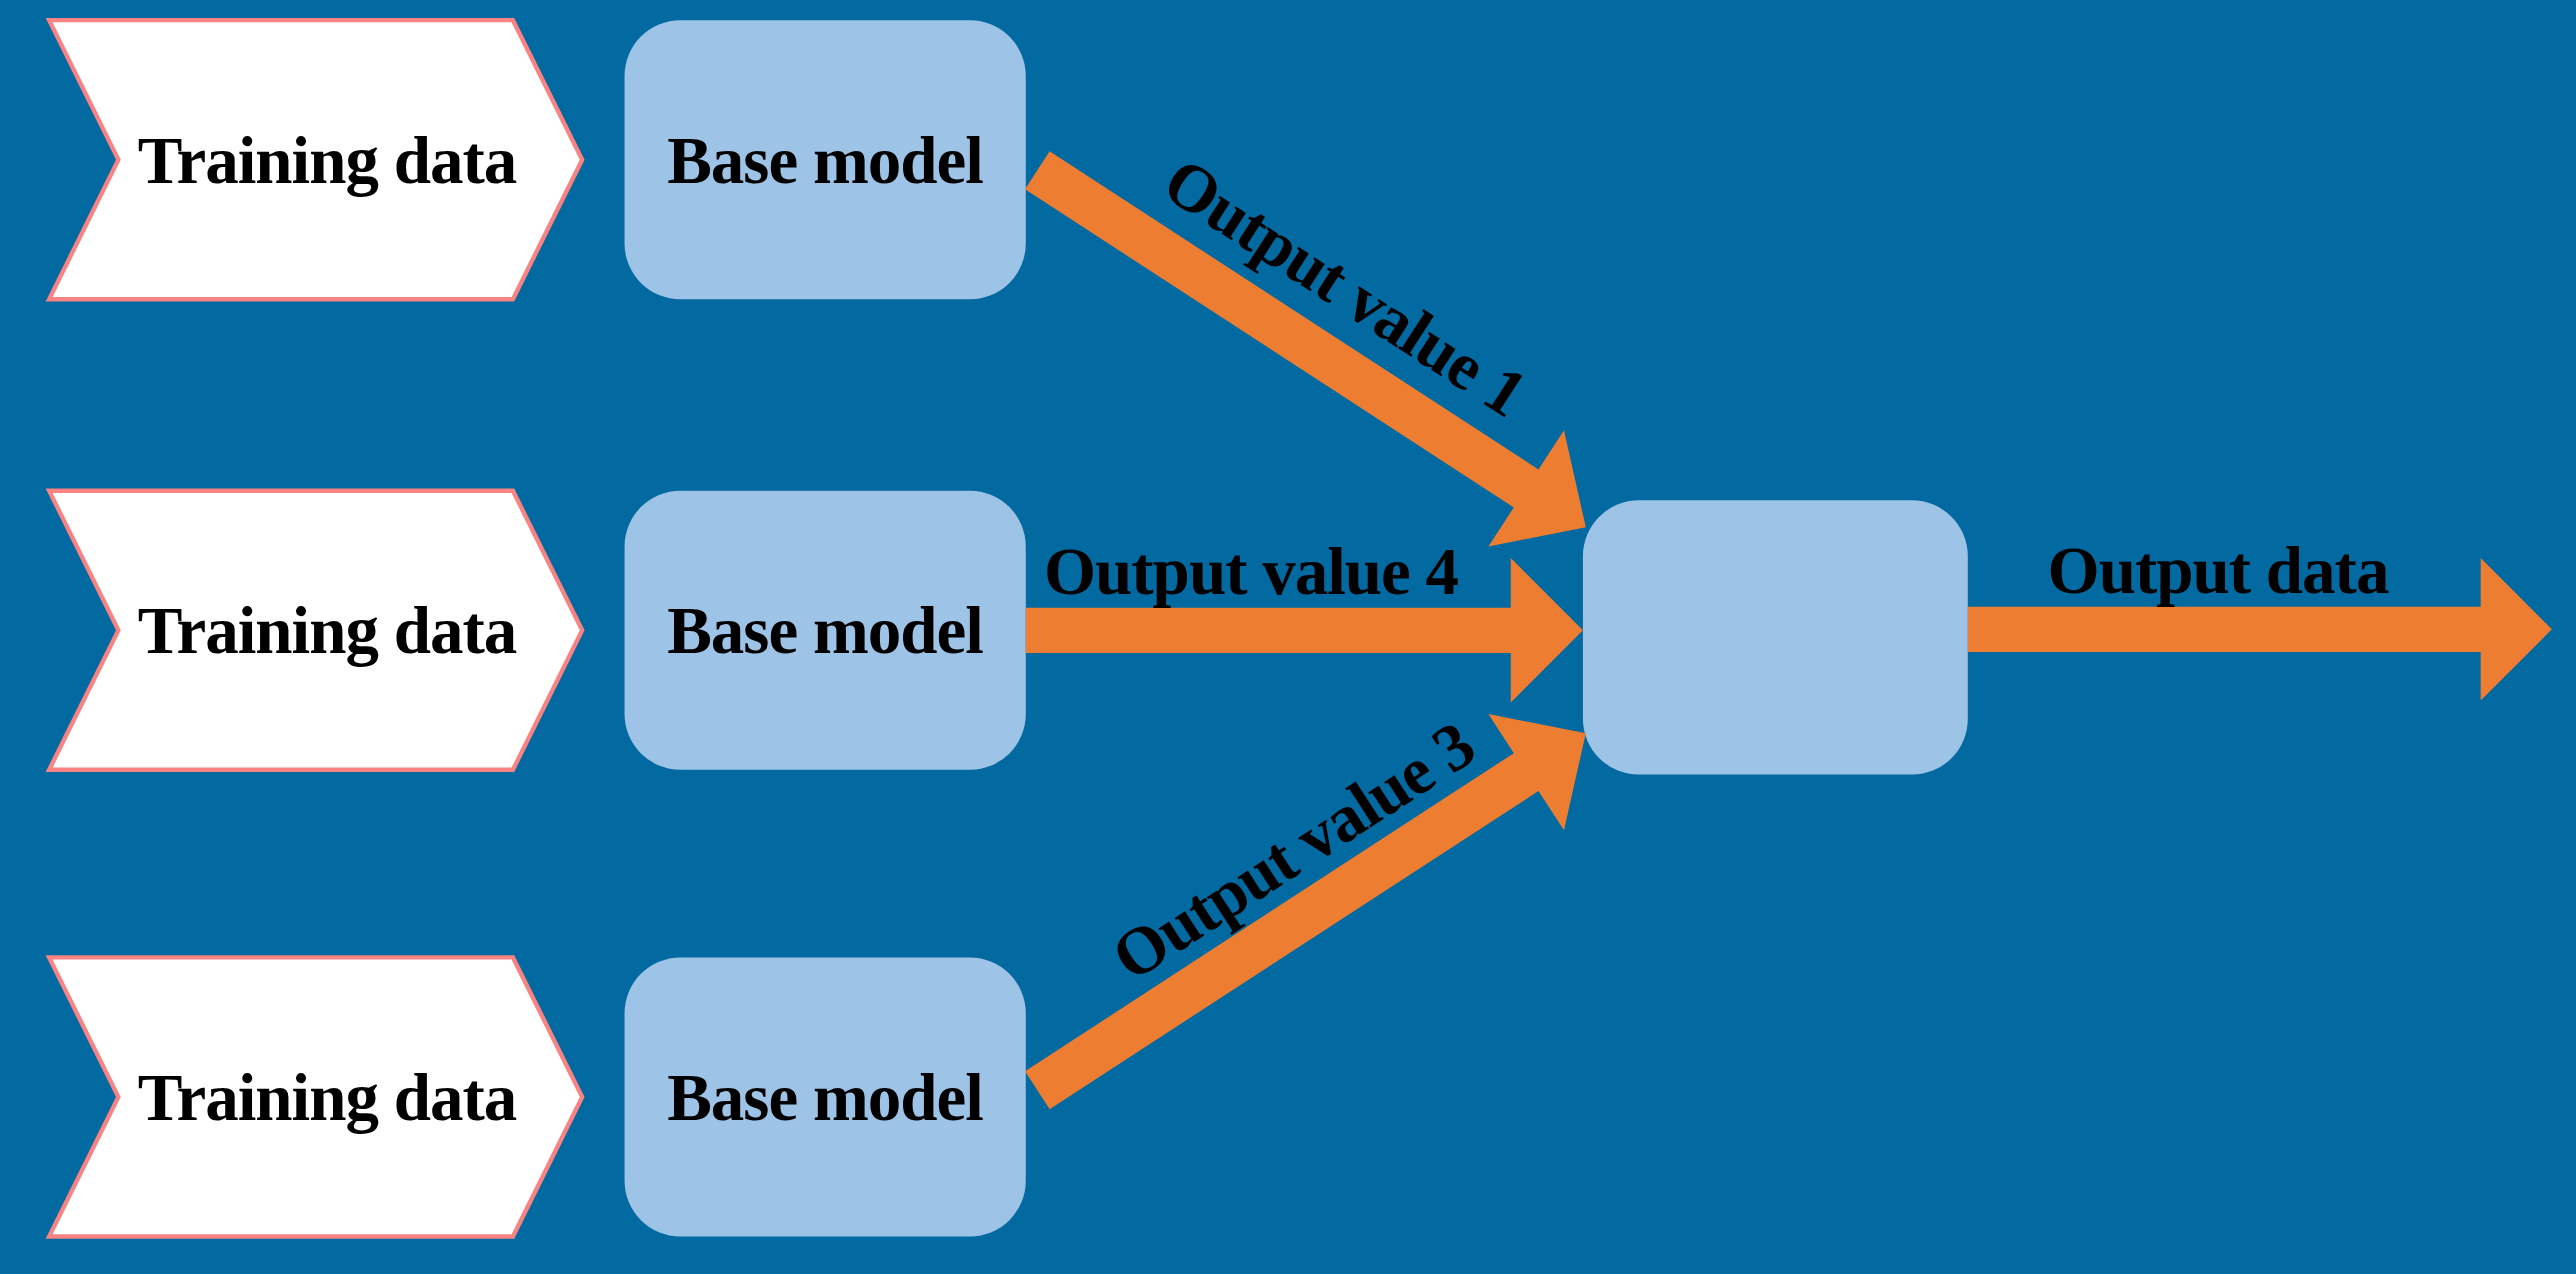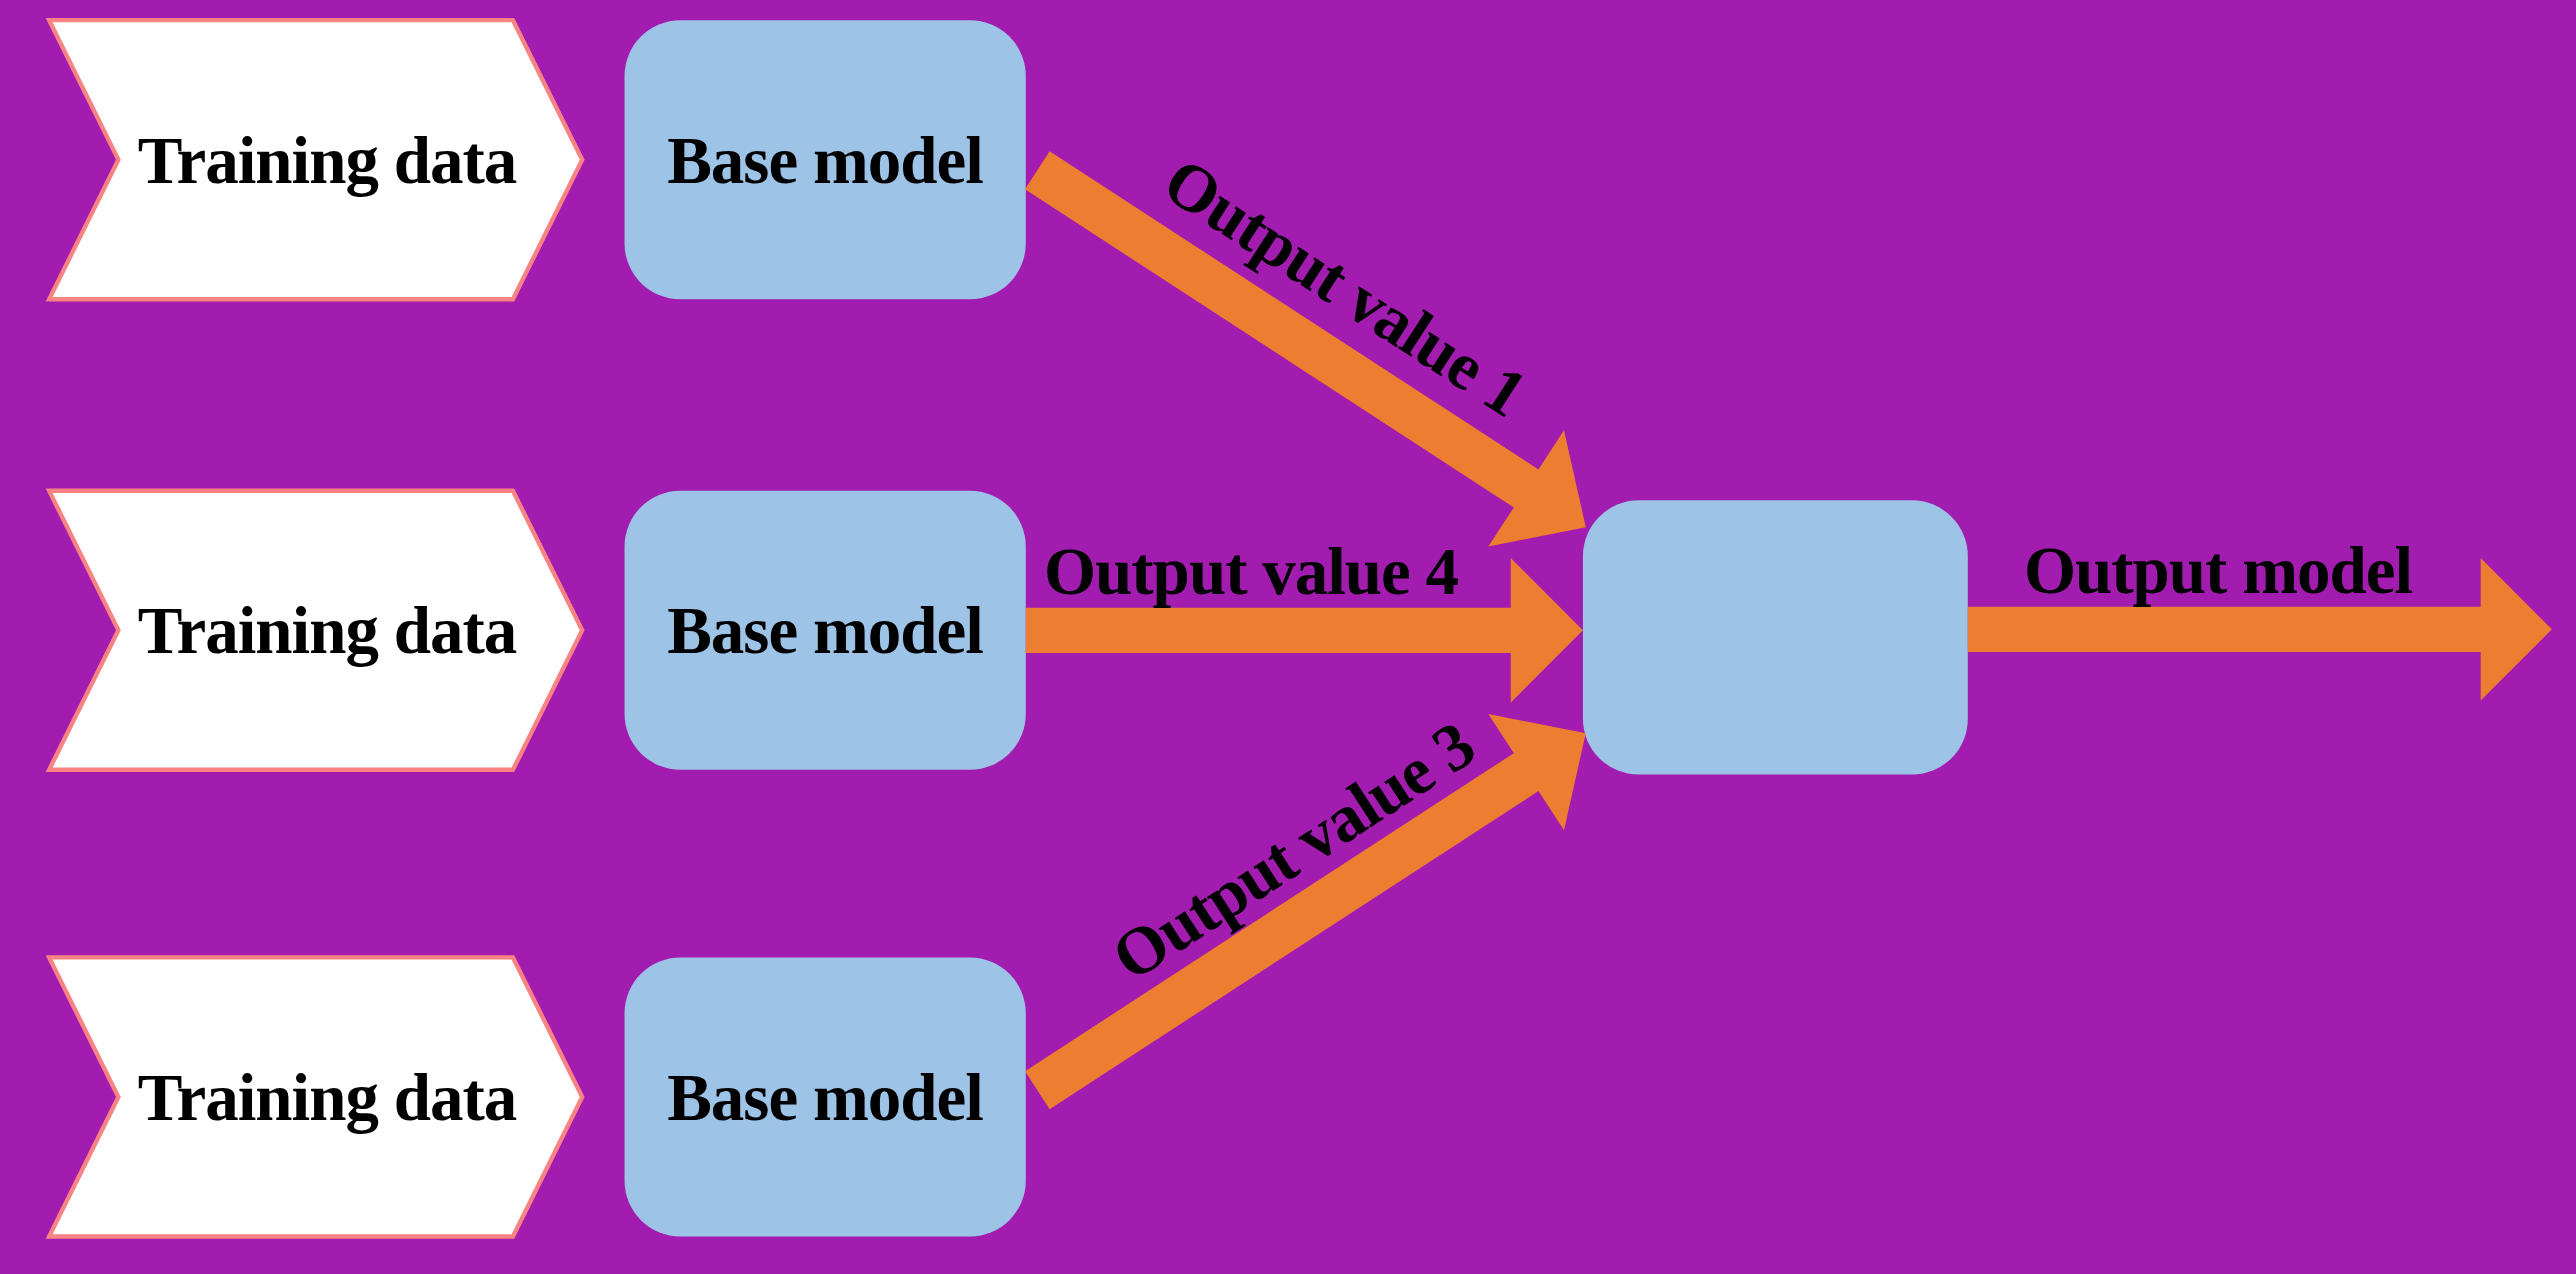--- a/index.html
+++ b/index.html
@@ -4,21 +4,21 @@
 <style>
   html, body {
     margin: 0;
     padding: 0;
     background: #ffffff;
   }
   .canvas {
     position: relative;
     width: 2576px;
     height: 1274px;
-    background: #a21caf;
+    background: #0369a1;
     overflow: hidden;
     font-family: "Liberation Serif", "DejaVu Serif", serif;
   }
   .canvas svg {
     position: absolute;
     left: 0;
     top: 0;
     width: 2576px;
     height: 1274px;
   }
@@ -71,16 +71,16 @@
   <div class="lbl" style="left:327px; top:1097px;">Training data</div>
 
   <div class="lbl" style="left:825px; top:160px;">Base model</div>
   <div class="lbl" style="left:825px; top:630px;">Base model</div>
   <div class="lbl" style="left:825px; top:1097px;">Base model</div>
 
 
   <div class="lbl rot-down" style="left:1345px; top:287px;">Output value 1</div>
   <div class="lbl" style="left:1251px; top:571px;">Output value 4</div>
   <div class="lbl rot-up" style="left:1293px; top:851px;">Output value 3</div>
-  <div class="lbl" style="left:2218px; top:570px;">Output model</div>
+  <div class="lbl" style="left:2218px; top:570px;">Output data</div>
 
 </div>
 
 
 </body></html>

